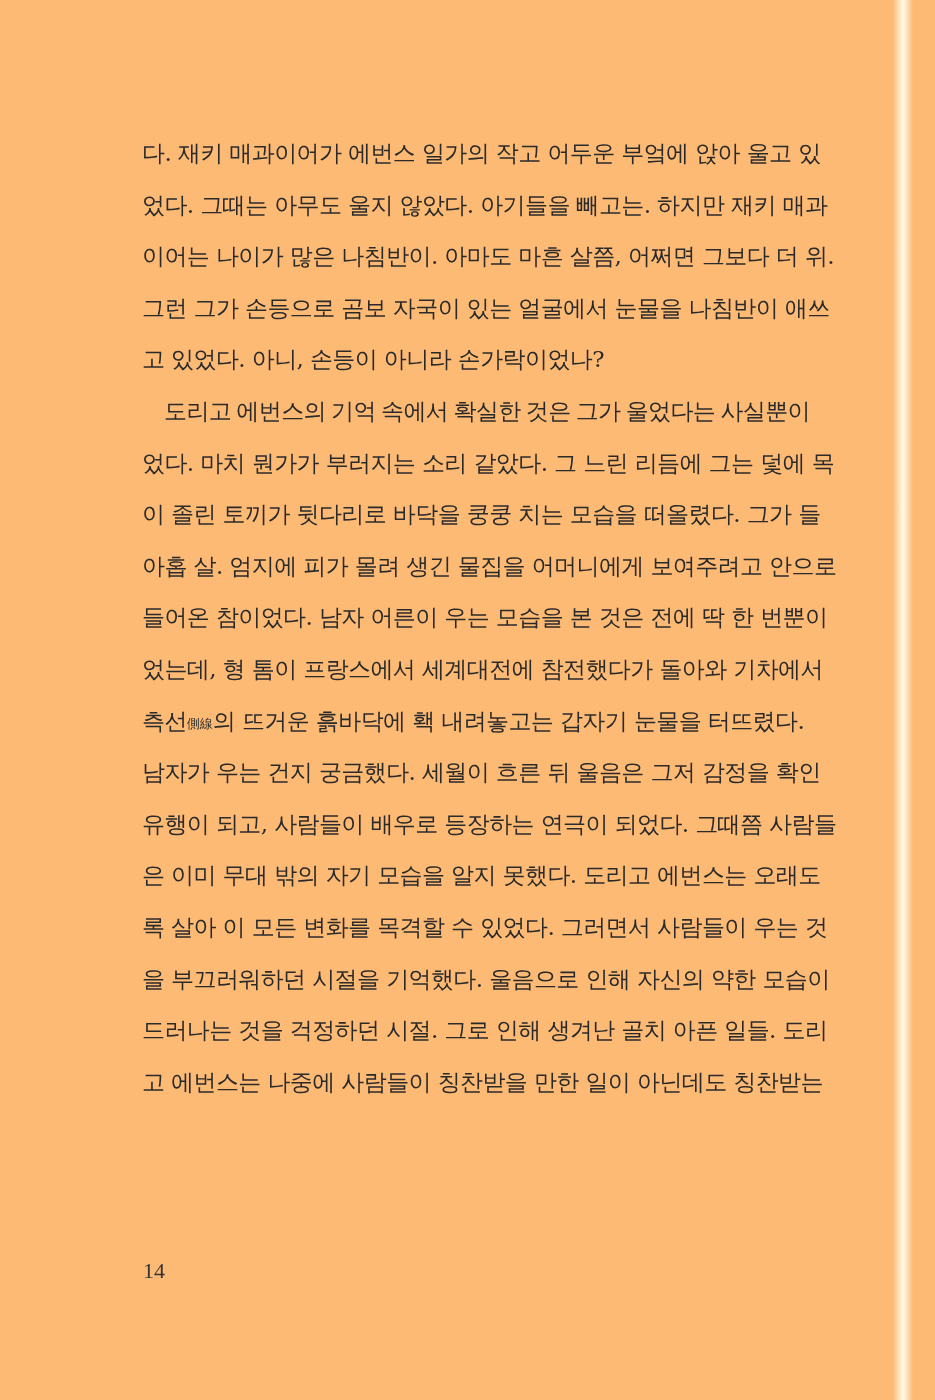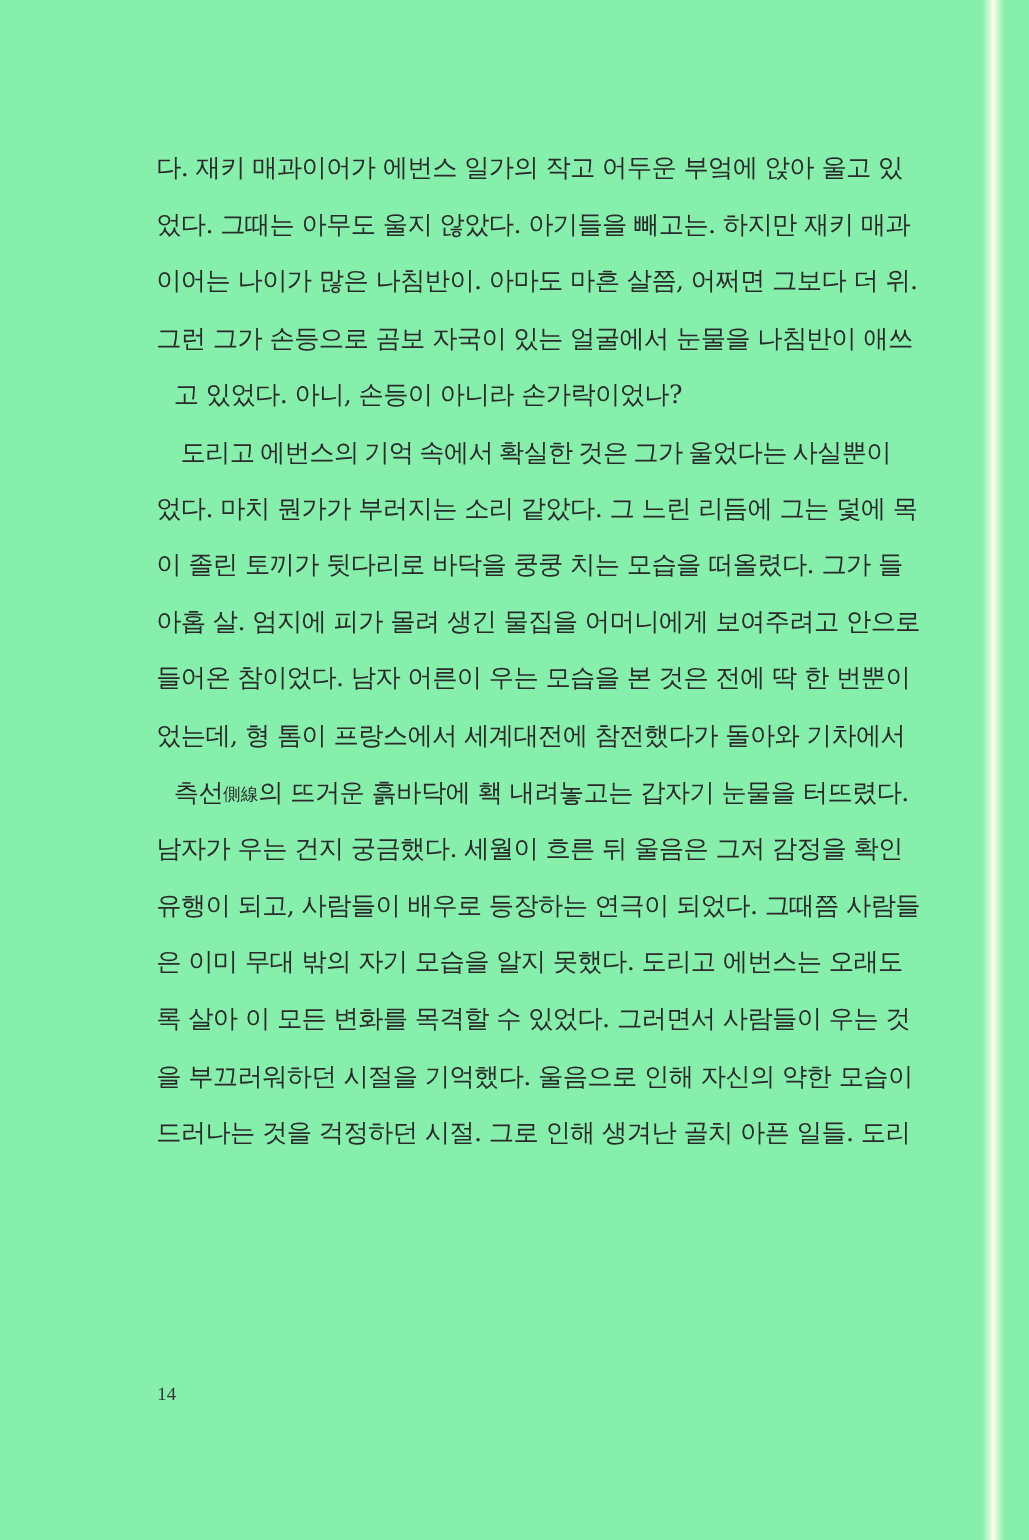--- a/index.html
+++ b/index.html
@@ -11,21 +11,21 @@
       height: 1400px;
       background: #ffffff;
       position: relative;
       overflow: hidden;
     }
     .page {
       position: absolute;
       left: 0; top: 0;
       width: 935px;
       height: 1400px;
-      background: #86efac;
+      background: #fdba74;
     }
     .edge-strip {
       position: absolute;
       top: 0;
       right: 22px;
       width: 20px;
       height: 1400px;
       background: linear-gradient(to right, rgba(255,253,235,0) 0%, #fffcea 50%, rgba(255,253,235,0) 100%);
     }
     .text-block {
@@ -41,37 +41,36 @@
     }
     .line {
       display: block;
       white-space: nowrap;
       text-align: justify;
       text-align-last: justify;
       height: 51.6px;
     }
     .line.last {
       text-align-last: left;
-      margin-left: 16px;
     }
     .line.indent {
       padding-left: 22px;
       font-family: Liberation Serif, serif;
     }
     .hanja {
-      font-size: 16px;
+      font-size: 13px;
       letter-spacing: 0;
       vertical-align: 1px;
     }
     .page-number {
       position: absolute;
       left: 143px;
       top: 1258px;
       font-family: "Liberation Serif", serif;
-      font-size: 17px;
+      font-size: 22px;
       color: #333;
     }
   </style>
 </head>
 <body>
 
 <div class="page">
   <div class="edge-strip"></div>
 
   <div class="text-block">
@@ -89,16 +88,17 @@
     <span class="line">들어온 참이었다. 남자 어른이 우는 모습을 본 것은 전에 딱 한 번뿐이</span>
     <span class="line">었는데, 형 톰이 프랑스에서 세계대전에 참전했다가 돌아와 기차에서</span>
     <span class="line last"><span>측선</span><span class="hanja">側線</span><span>의 뜨거운 흙바닥에 홱 내려놓고는 갑자기 눈물을 터뜨렸다.</span></span>
 
     <span class="line">남자가 우는 건지 궁금했다. 세월이 흐른 뒤 울음은 그저 감정을 확인</span>
     <span class="line">유행이 되고, 사람들이 배우로 등장하는 연극이 되었다. 그때쯤 사람들</span>
     <span class="line">은 이미 무대 밖의 자기 모습을 알지 못했다. 도리고 에번스는 오래도</span>
     <span class="line">록 살아 이 모든 변화를 목격할 수 있었다. 그러면서 사람들이 우는 것</span>
     <span class="line">을 부끄러워하던 시절을 기억했다. 울음으로 인해 자신의 약한 모습이</span>
     <span class="line">드러나는 것을 걱정하던 시절. 그로 인해 생겨난 골치 아픈 일들. 도리</span>
+    <span class="line">고 에번스는 나중에 사람들이 칭찬받을 만한 일이 아닌데도 칭찬받는</span>
   </div>
 
   <div class="page-number">14</div>
 </div>
 
 </body></html>

